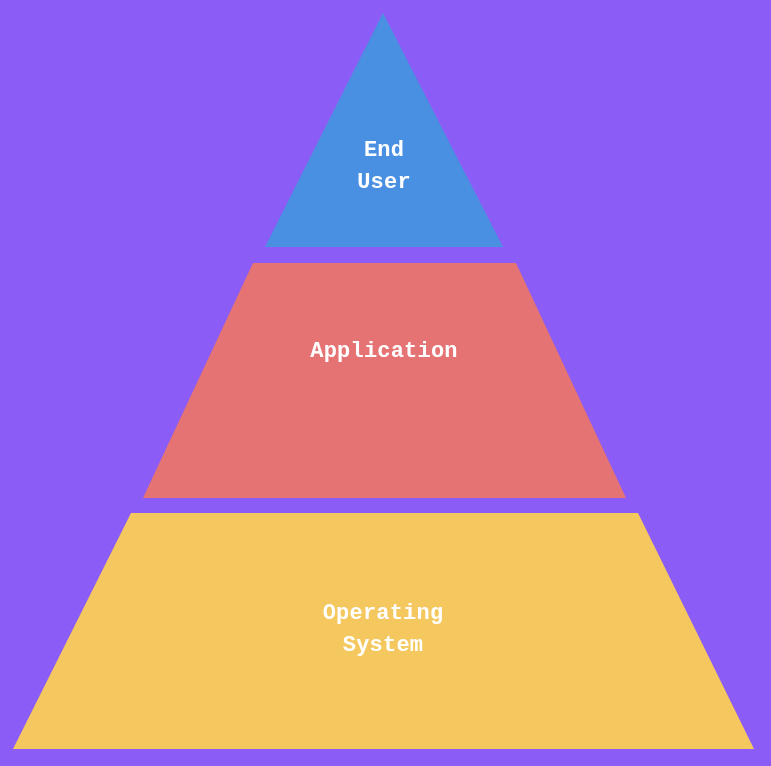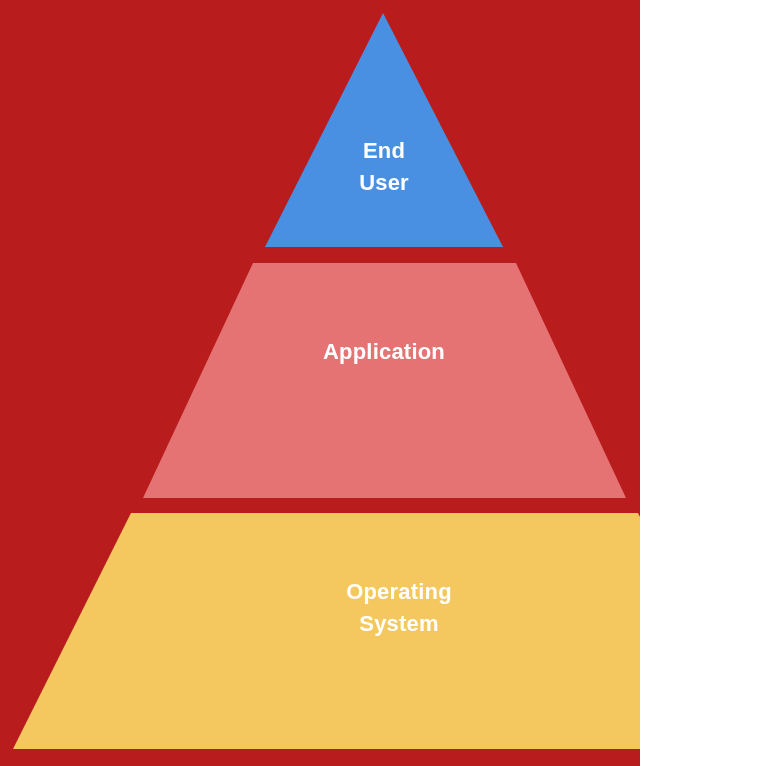--- a/index.html
+++ b/index.html
@@ -3,24 +3,25 @@
 <meta charset="utf-8">
 <style>
   html, body {
     margin: 0;
     padding: 0;
     background: #FFFFFF;
     font-family: "Liberation Sans", sans-serif;
   }
   .canvas {
     position: relative;
-    width: 640px;
+    width: 771px;
     height: 766px;
-    background: #b91c1c;
+    background: #8b5cf6;
     overflow: hidden;
+    font-family: Liberation Mono, monospace;
   }
   .canvas svg {
     position: absolute;
     left: 0;
     top: 0;
     display: block;
   }
   .layer-label {
     position: absolute;
     transform: translate(-50%, -50%);
@@ -28,21 +29,21 @@
     font-weight: bold;
     font-size: 22px;
     line-height: 32px;
     text-align: center;
     white-space: pre-line;
     letter-spacing: 0.2px;
     pointer-events: none;
   }
   .label-end-user      { left: 384px; top: 167px; }
   .label-application   { left: 384px; top: 352px; }
-  .label-os            { left: 383px; top: 608px; margin-left: 16px; }
+  .label-os            { left: 383px; top: 630px; }
 </style>
 </head>
 <body>
 
 <div class="canvas">
   <svg width="771" height="766" viewBox="0 0 771 766" aria-hidden="true">
     <polygon points="383,13 503,247 265,247" fill="#4A90E2"></polygon>
     <polygon points="253,263 516,263 626,498 143,498" fill="#E57373"></polygon>
     <polygon points="131,513 638,513 754,749 13,749" fill="#F5C85F"></polygon>
   </svg>

